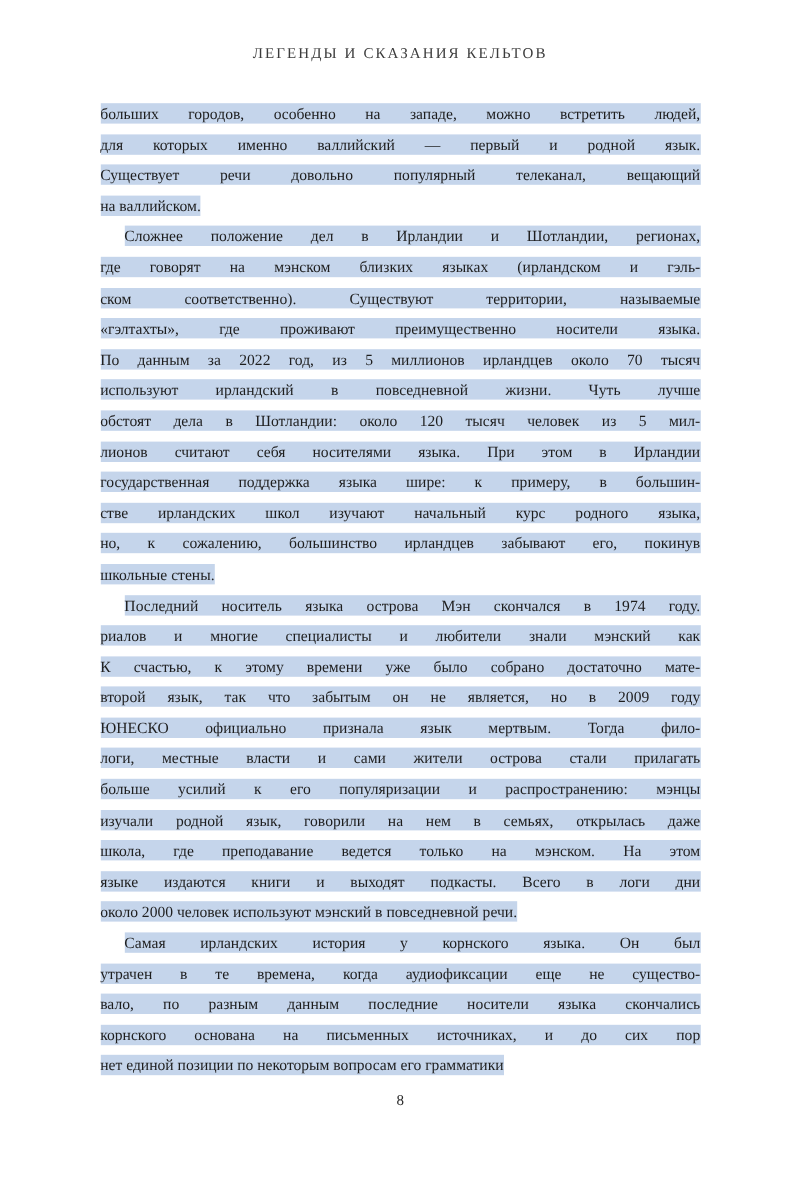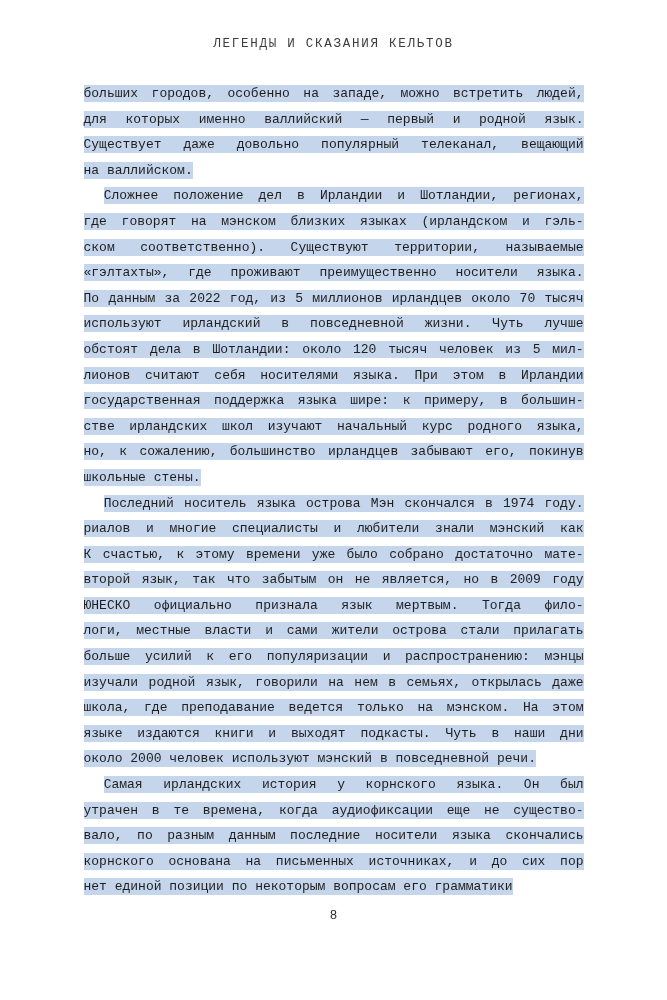--- a/index.html
+++ b/index.html
@@ -6,21 +6,21 @@
     margin: 0;
     padding: 0;
     background: #ffffff;
   }
   .page {
     position: relative;
     width: 667px;
     height: 1000px;
     margin: 0 auto;
     background: #ffffff;
-    font-family: Liberation Mono, monospace;
+    font-family: Liberation Serif, serif;
     color: #1e1e1e;
     overflow: hidden;
   }
   .running-head {
     padding-top: 37px;
     text-align: center;
     font-size: 12.5px;
     letter-spacing: 0.14em;
     color: #3c3c3c;
     font-weight: normal;
@@ -62,21 +62,21 @@
 </head>
 <body>
 
 <div class="page">
   <div class="running-head">ЛЕГЕНДЫ И СКАЗАНИЯ КЕЛЬТОВ</div>
 
   <div class="page-body">
       <div class="paragraph">
         <div class="line"><span class="hl">больших городов, особенно на западе, можно встретить людей,</span></div>
         <div class="line"><span class="hl">для которых именно валлийский — первый и родной язык.</span></div>
-        <div class="line"><span class="hl">Существует даже довольно популярный телеканал, вещающий</span></div>
+        <div class="line"><span class="hl">Существует речи довольно популярный телеканал, вещающий</span></div>
         <div class="line last"><span class="hl">на валлийском.</span></div>
       </div>
       <div class="paragraph">
         <div class="line indent"><span class="hl">Сложнее положение дел в Ирландии и Шотландии, регионах,</span></div>
         <div class="line"><span class="hl">где говорят на мэнском близких языках (ирландском и гэль-</span></div>
         <div class="line"><span class="hl">ском соответственно). Существуют территории, называемые</span></div>
         <div class="line"><span class="hl">«гэлтахты», где проживают преимущественно носители языка.</span></div>
         <div class="line"><span class="hl">По данным за 2022 год, из 5 миллионов ирландцев около 70 тысяч</span></div>
         <div class="line"><span class="hl">используют ирландский в повседневной жизни. Чуть лучше</span></div>
         <div class="line"><span class="hl">обстоят дела в Шотландии: около 120 тысяч человек из 5 мил-</span></div>
@@ -89,21 +89,21 @@
       <div class="paragraph">
         <div class="line indent"><span class="hl">Последний носитель языка острова Мэн скончался в 1974 году.</span></div>
         <div class="line"><span class="hl">риалов и многие специалисты и любители знали мэнский как</span></div>
         <div class="line"><span class="hl">К счастью, к этому времени уже было собрано достаточно мате-</span></div>
         <div class="line"><span class="hl">второй язык, так что забытым он не является, но в 2009 году</span></div>
         <div class="line"><span class="hl">ЮНЕСКО официально признала язык мертвым. Тогда фило-</span></div>
         <div class="line"><span class="hl">логи, местные власти и сами жители острова стали прилагать</span></div>
         <div class="line"><span class="hl">больше усилий к его популяризации и распространению: мэнцы</span></div>
         <div class="line"><span class="hl">изучали родной язык, говорили на нем в семьях, открылась даже</span></div>
         <div class="line"><span class="hl">школа, где преподавание ведется только на мэнском. На этом</span></div>
-        <div class="line"><span class="hl">языке издаются книги и выходят подкасты. Чуть в наши дни</span></div>
+        <div class="line"><span class="hl">языке издаются книги и выходят подкасты. Всего в логи дни</span></div>
         <div class="line last"><span class="hl">около 2000 человек используют мэнский в повседневной речи.</span></div>
       </div>
       <div class="paragraph">
         <div class="line indent"><span class="hl">Самая ирландских история у корнского языка. Он был</span></div>
         <div class="line"><span class="hl">утрачен в те времена, когда аудиофиксации еще не существо-</span></div>
         <div class="line"><span class="hl">вало, по разным данным последние носители языка скончались</span></div>
         <div class="line"><span class="hl">корнского основана на письменных источниках, и до сих пор</span></div>
         <div class="line last"><span class="hl">нет единой позиции по некоторым вопросам его грамматики</span></div>
       </div>
     </div>

